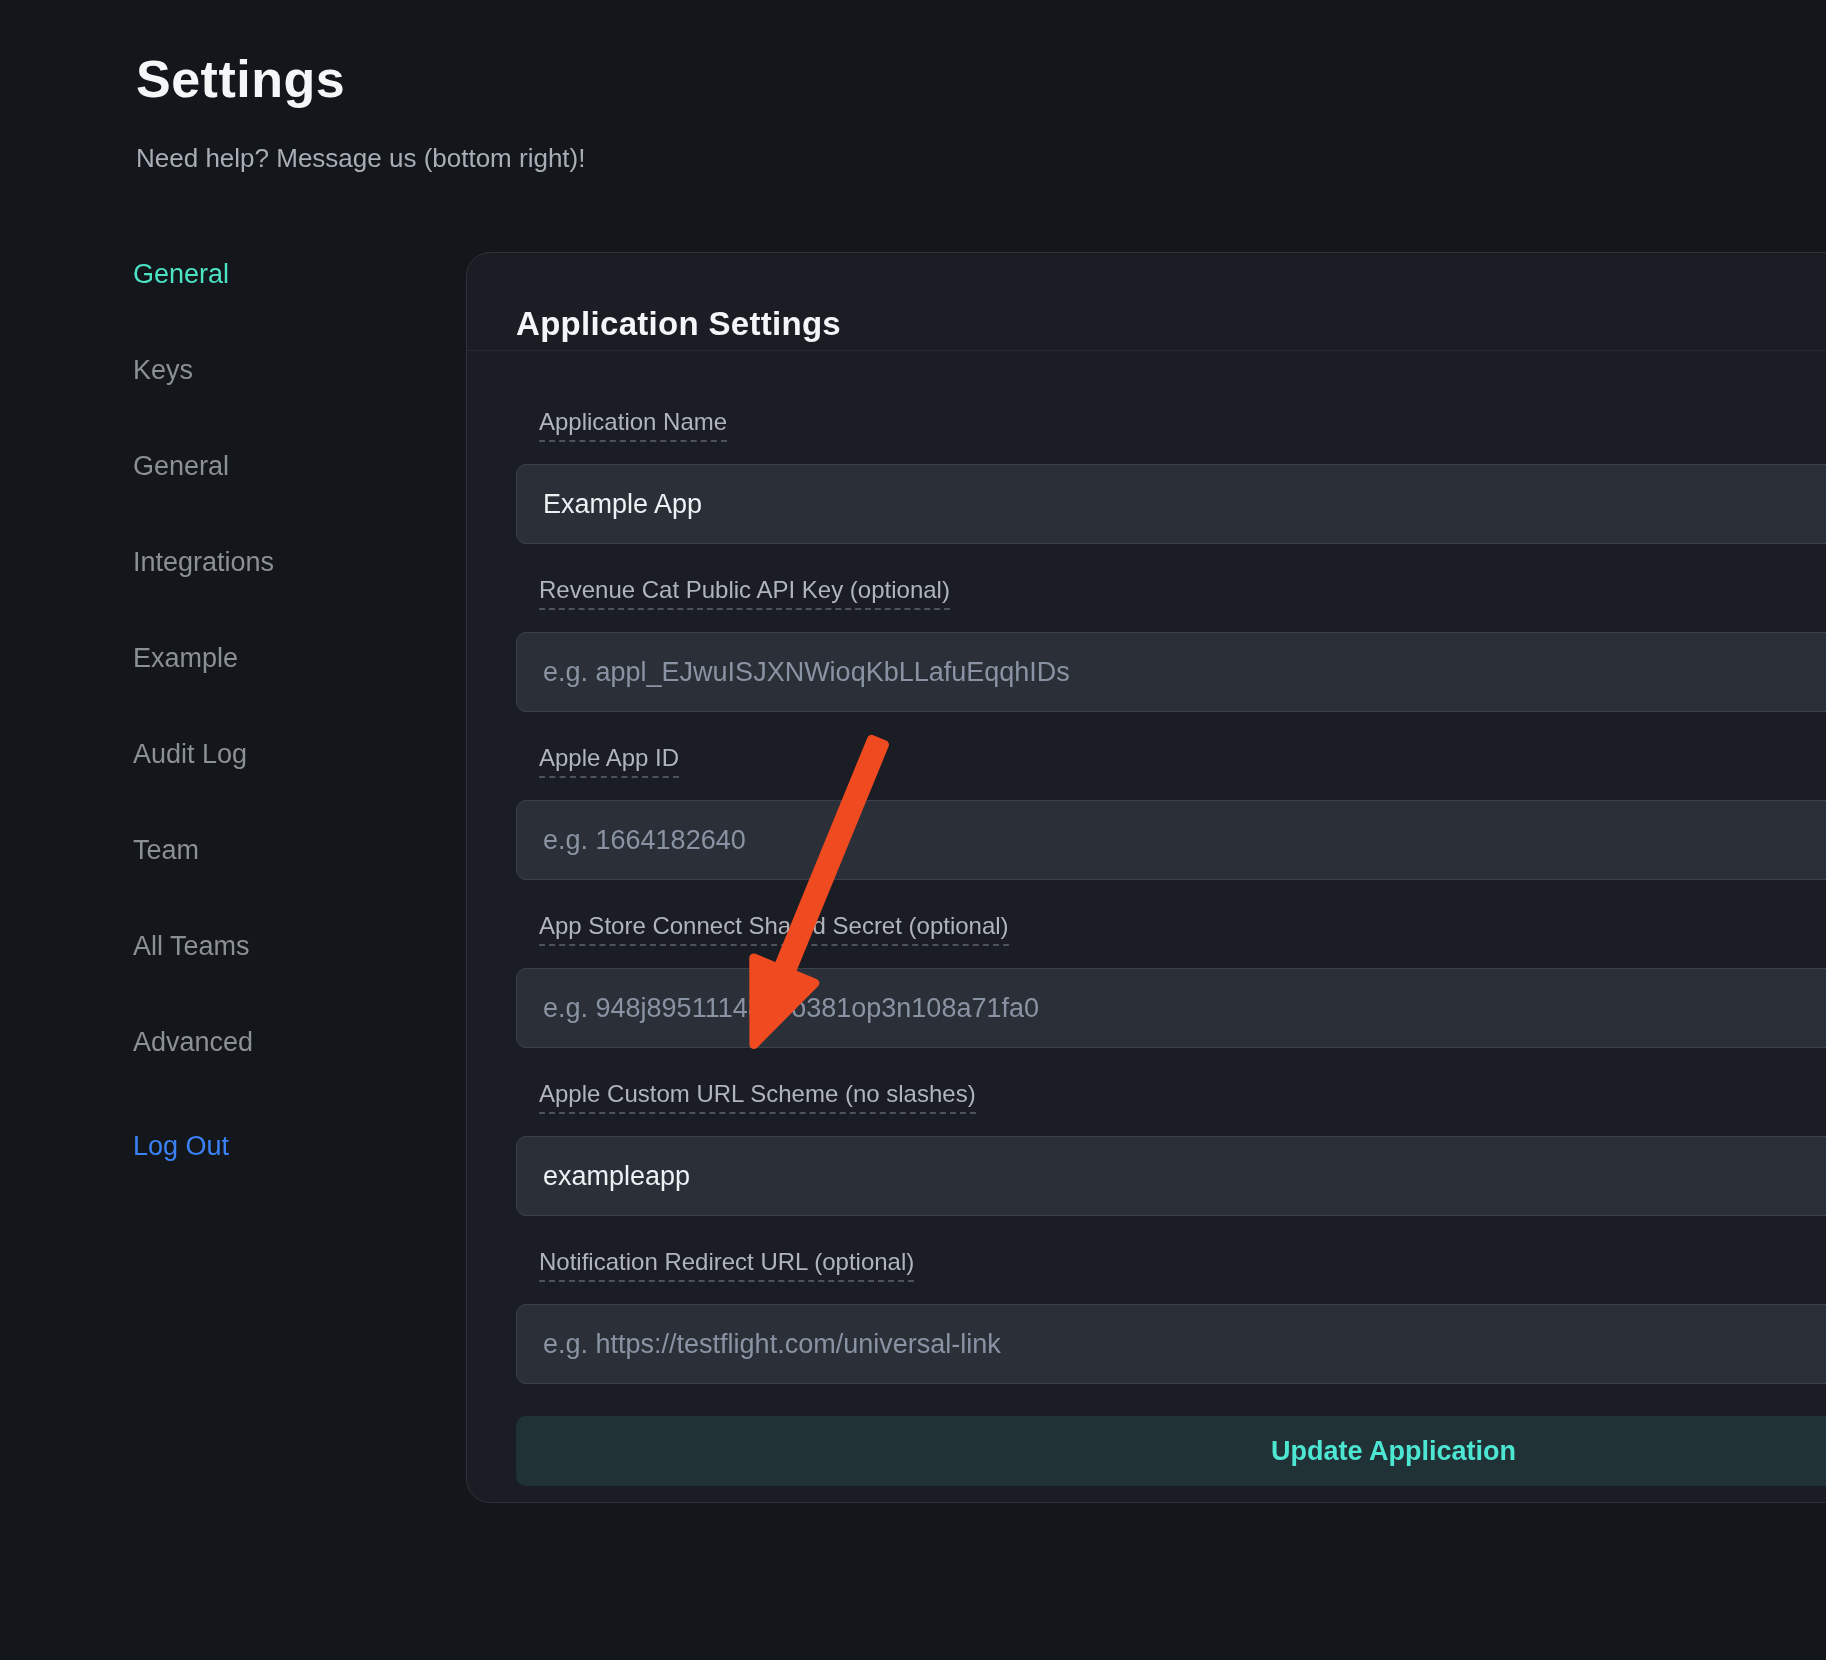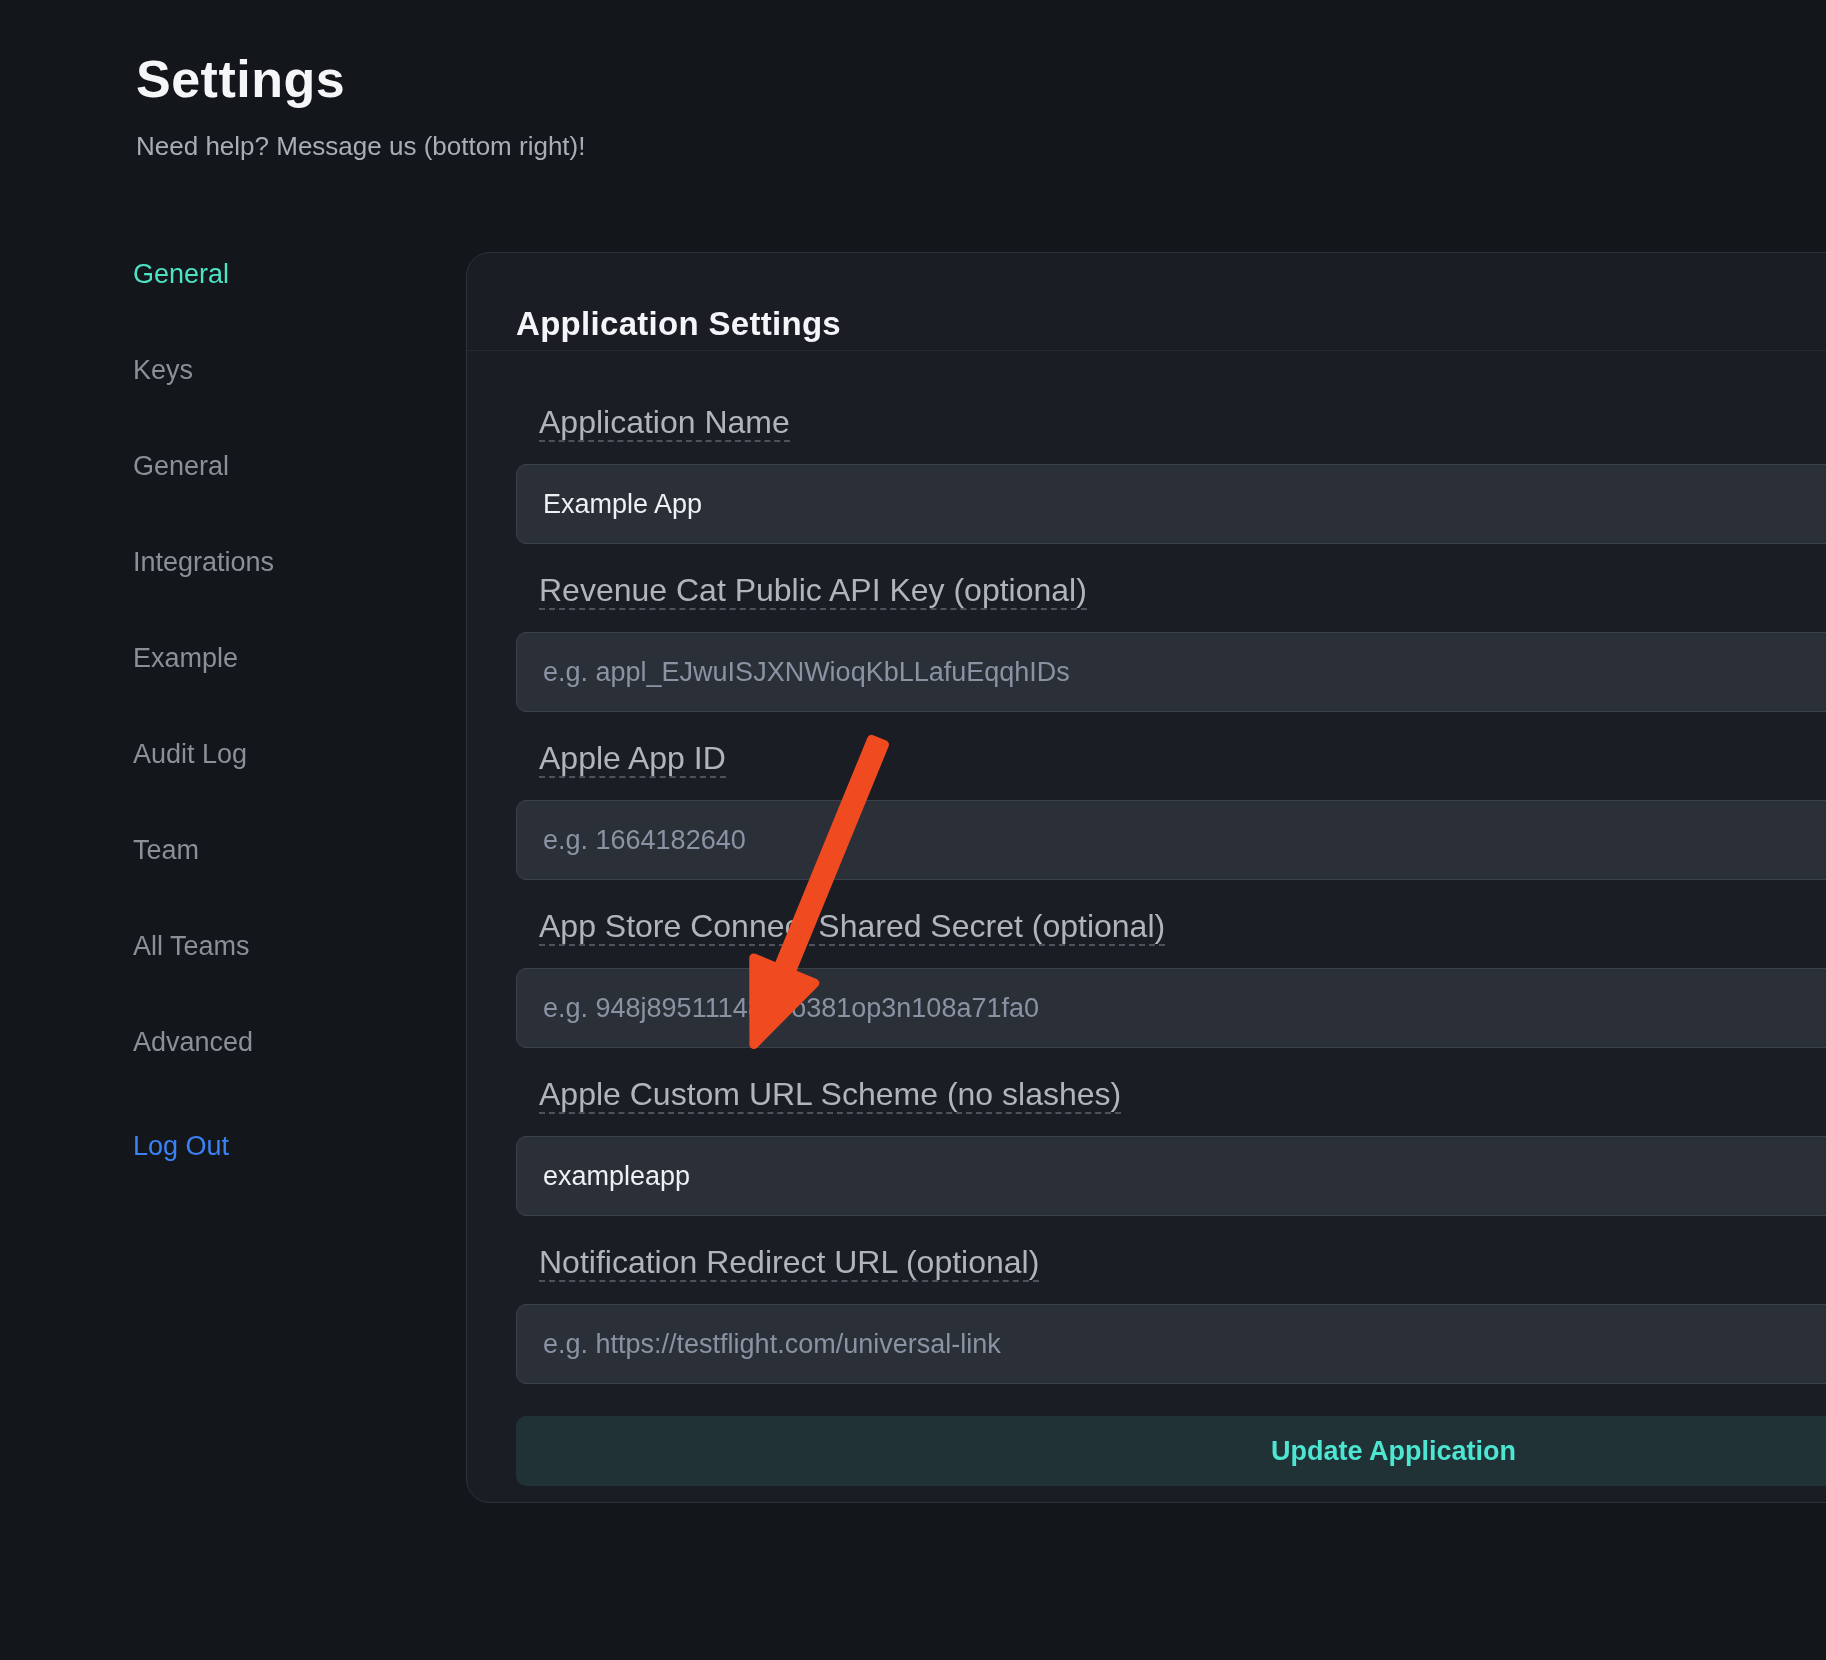--- a/index.html
+++ b/index.html
@@ -12,21 +12,21 @@
     font-family: "Liberation Sans", "DejaVu Sans", sans-serif;
   }
 
   
   .page-head { position: absolute; left: 136px; top: 48px; }
   .page-title {
     font-size: 52px; font-weight: 700; color: #f5f6f8; line-height: 62px;
     letter-spacing: 0.5px;
   }
   .page-sub {
-    margin-top: 21px; font-size: 26px; color: #a9aeb6; line-height: 30px;
+    margin-top: 33px; font-size: 26px; color: #a9aeb6; line-height: 30px;
   }
 
   
   .sidebar {
     position: absolute; left: 133px; top: 260px;
     display: flex; flex-direction: column; gap: 68px;
   }
   .side-item {
     font-size: 27px; line-height: 28px; color: #8b8f96; cursor: pointer;
     white-space: nowrap;
@@ -48,21 +48,21 @@
     border-bottom: 1px solid #262b32;
   }
   .panel-title {
     font-size: 33px; font-weight: 700; color: #f3f5f8; letter-spacing: 0.3px; margin-top: 44px;
   }
   .panel-body { padding: 57px 49px 0 49px; }
 
   .field-label {
     display: inline-block;
     margin-left: 23px;
-    font-size: 32px; line-height: 28px; color: #b0b5bc;
+    font-size: 24px; line-height: 28px; color: #b0b5bc;
     border-bottom: 2px dashed #4d535d;
     padding-bottom: 4px;
     cursor: help;
     white-space: nowrap;
   }
   .field-input {
     display: block;
     width: 100%; height: 80px;
     margin-top: 22px; margin-bottom: 32px;
     background: #2b3038;

